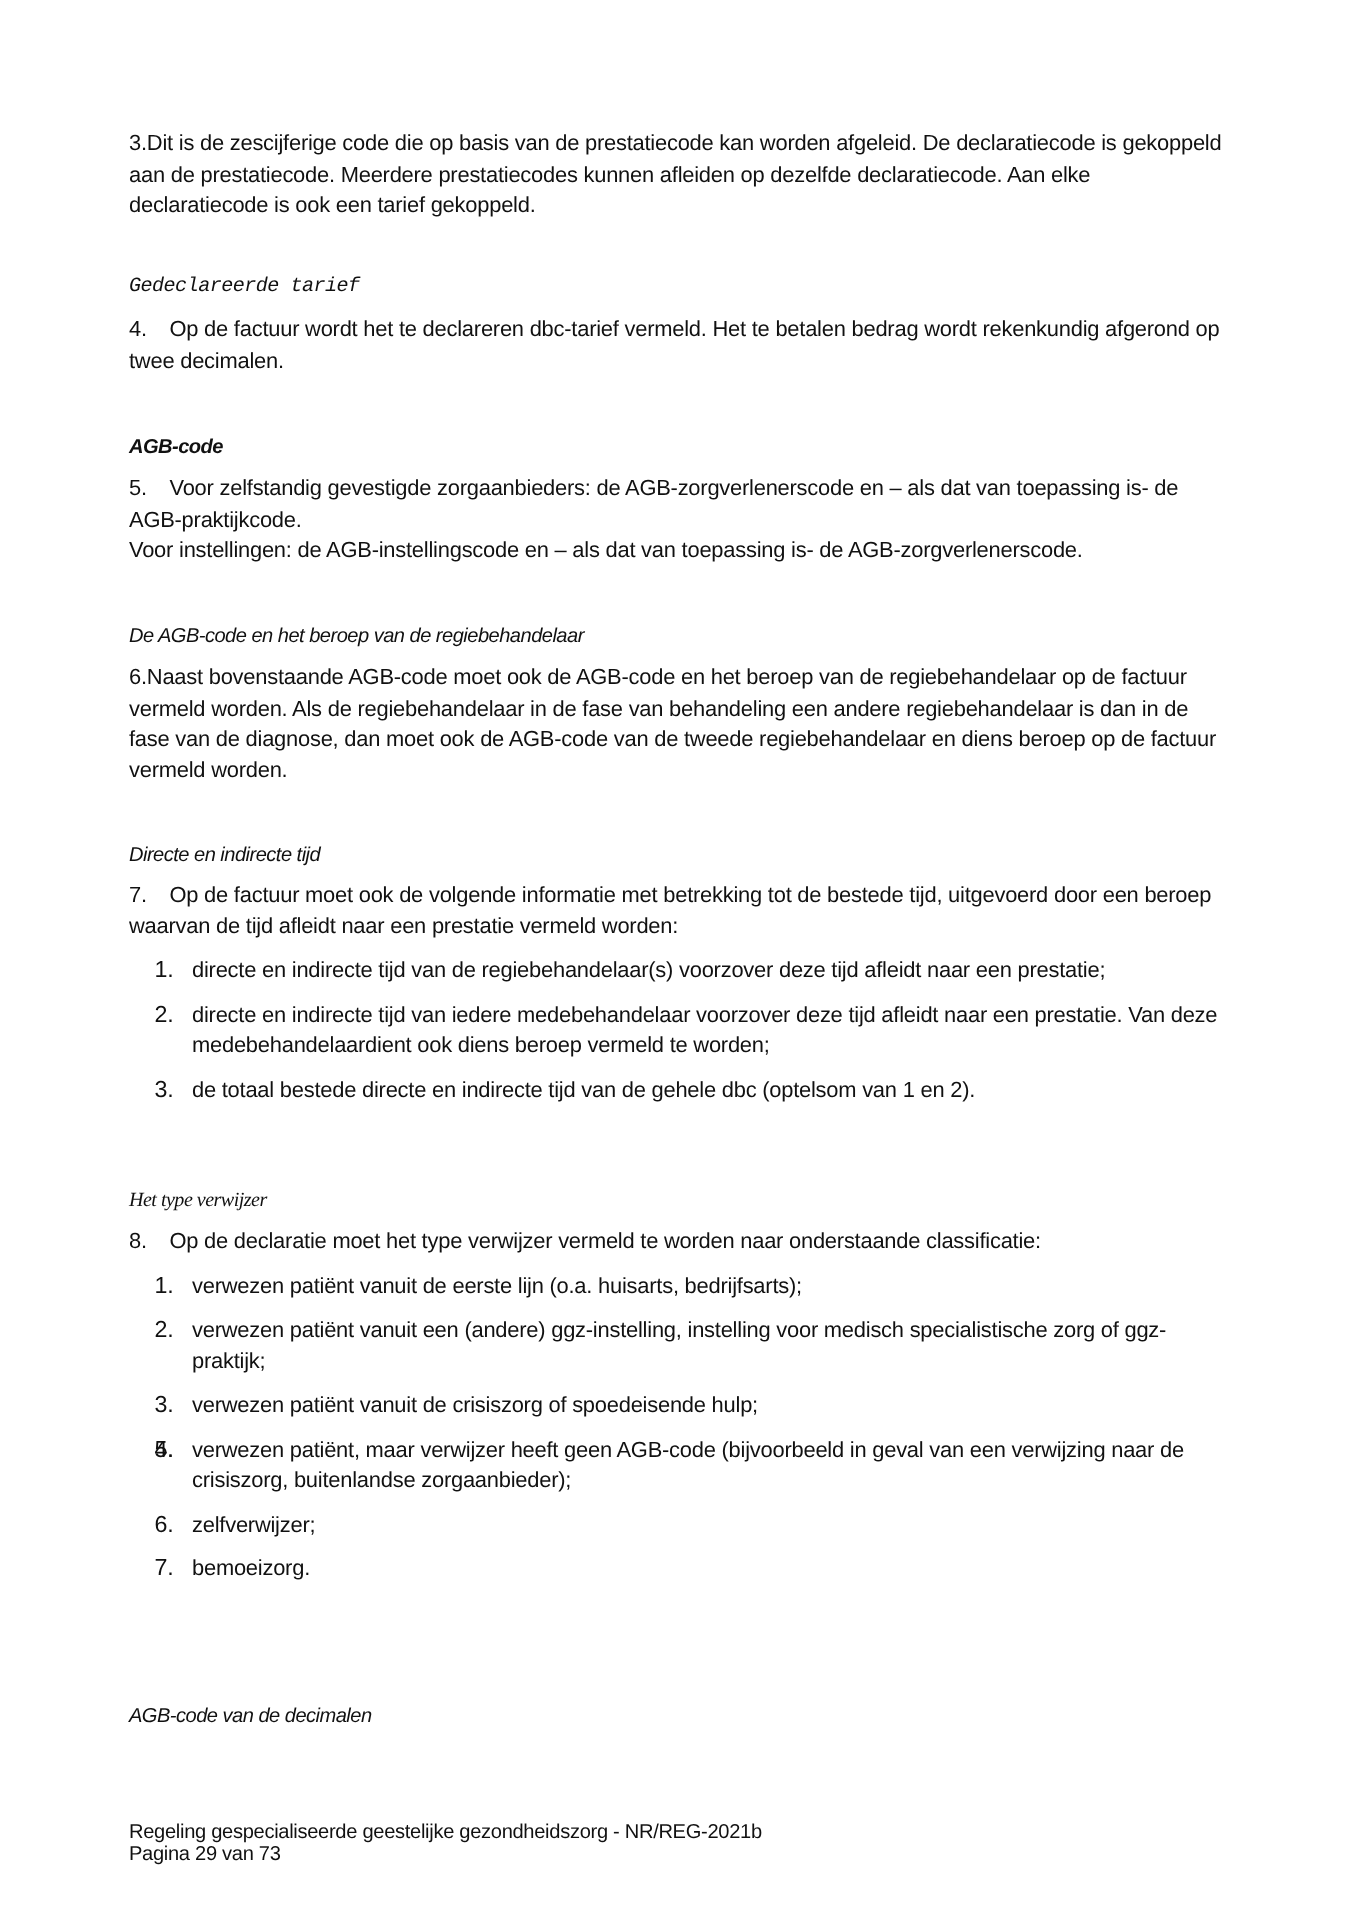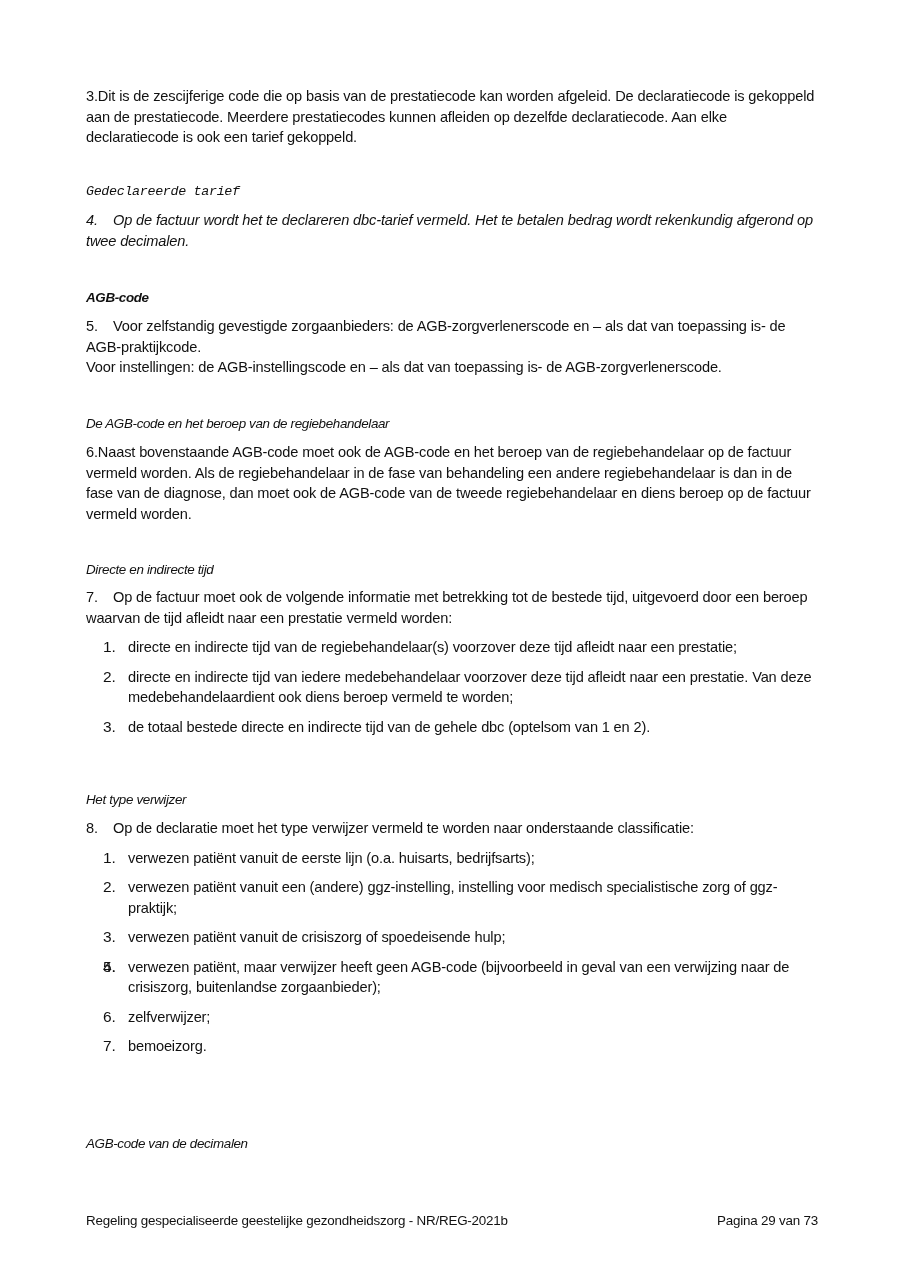--- a/index.html
+++ b/index.html
@@ -6,33 +6,33 @@
   body { width: 900px; height: 1273px; position: relative; overflow: hidden;
          font-family: "Liberation Sans", "DejaVu Sans", sans-serif; color: #111111; }
   .page { position: absolute; left: 0; top: 0; width: 716px; height: 1273px; }
   .blk { position: absolute; left: 86px; width: 732px; font-size: 14.6px; line-height: 20.5px; letter-spacing: -0.15px; }
   .heading { font-style: italic; font-size: 13.4px; letter-spacing: -0.35px; }
   p { margin: 0; }
   .numpara .num { display: inline-block; width: 27px; }
   ol.sub { list-style: none; margin: 0; padding: 0; }
   ol.sub li { position: relative; padding-left: 42px; margin-bottom: 9px; }
   ol.sub li .n { position: absolute; left: 17px; top: 0; font-size: 15.5px; }
-  .footer { position: absolute; top: 1213px; left: 86px; width: 732px; font-size: 13.4px; display: flex; justify-content: space-between; letter-spacing: -0.2px; }
+  .footer { position: absolute; top: 1213px; left: 86px; width: 732px; font-size: 13.4px; display: flex; justify-content: space-between; letter-spacing: -0.2px; flex-direction: column; }
 </style>
 </head>
 <body>
 
 <div class="page">
 
   <div class="blk" style="top:86px;">
     <p>3.Dit is de zescijferige code die op basis van de prestatiecode kan worden afgeleid. De declaratiecode is gekoppeld aan de prestatiecode. Meerdere prestatiecodes kunnen afleiden op dezelfde declaratiecode. Aan elke declaratiecode is ook een tarief gekoppeld.</p>
   </div>
 
   <div class="blk heading" style="top:182px;font-family:Liberation Mono, monospace;">Gedeclareerde tarief</div>
-  <div class="blk numpara" style="top:210px;font-style:italic;">
+  <div class="blk numpara" style="top:210px;">
     <p><span class="num">4.</span><span>Op de factuur wordt het te declareren dbc-tarief vermeld. Het te betalen bedrag wordt rekenkundig afgerond op twee decimalen.</span></p>
   </div>
 
   <div class="blk heading" style="top:288px;font-weight:bold;">AGB-code</div>
   <div class="blk numpara" style="top:316px;">
     <p><span class="num">5.</span><span>Voor zelfstandig gevestigde zorgaanbieders: de AGB-zorgverlenerscode en – als dat van toepassing is- de AGB-praktijkcode.</span></p>
     <p>Voor instellingen: de AGB-instellingscode en – als dat van toepassing is- de AGB-zorgverlenerscode.</p>
   </div>
 
   <div class="blk heading" style="top:414px;">De AGB-code en het beroep van de regiebehandelaar</div>
@@ -43,21 +43,21 @@
   <div class="blk heading" style="top:560px;">Directe en indirecte tijd</div>
   <div class="blk numpara" style="top:587px;">
     <p style="margin-bottom:9px;"><span class="num">7.</span><span>Op de factuur moet ook de volgende informatie met betrekking tot de bestede tijd, uitgevoerd door een beroep waarvan de tijd afleidt naar een prestatie vermeld worden:</span></p>
     <ol class="sub">
       <li><span class="n">1.</span><span>directe en indirecte tijd  van de regiebehandelaar(s) voorzover deze tijd afleidt naar een prestatie;</span></li>
       <li><span class="n">2.</span><span>directe en indirecte tijd van iedere medebehandelaar voorzover deze tijd afleidt naar een prestatie. Van deze medebehandelaardient ook diens beroep vermeld te worden;</span></li>
       <li><span class="n">3.</span><span>de totaal bestede directe en indirecte tijd van de gehele dbc (optelsom van 1 en 2).</span></li>
     </ol>
   </div>
 
-  <div class="blk heading" style="top:790px;">Het type verwijzer</div>
+  <div class="blk heading" style="top:790px;font-family:Liberation Serif, serif;">Het type verwijzer</div>
   <div class="blk numpara" style="top:818px;">
     <p style="margin-bottom:9px;"><span class="num">8.</span><span>Op de declaratie moet het type verwijzer vermeld te worden naar onderstaande classificatie:</span></p>
     <ol class="sub">
       <li><span class="n">1.</span><span>verwezen patiënt vanuit de eerste lijn (o.a. huisarts, bedrijfsarts);</span></li>
       <li><span class="n">2.</span><span>verwezen patiënt vanuit een (andere) ggz-instelling, instelling voor medisch specialistische zorg of ggz-praktijk;</span></li>
       <li><span class="n">3.</span><span>verwezen patiënt vanuit de crisiszorg of spoedeisende hulp;</span></li>
       <li><span class="n">4.</span></li>
       <li><span class="n">5.</span><span>verwezen patiënt, maar verwijzer heeft geen AGB-code (bijvoorbeeld in geval van een verwijzing naar de crisiszorg, buitenlandse zorgaanbieder);</span></li>
       <li><span class="n">6.</span><span>zelfverwijzer;</span></li>
       <li><span class="n">7.</span><span>bemoeizorg.</span></li>

